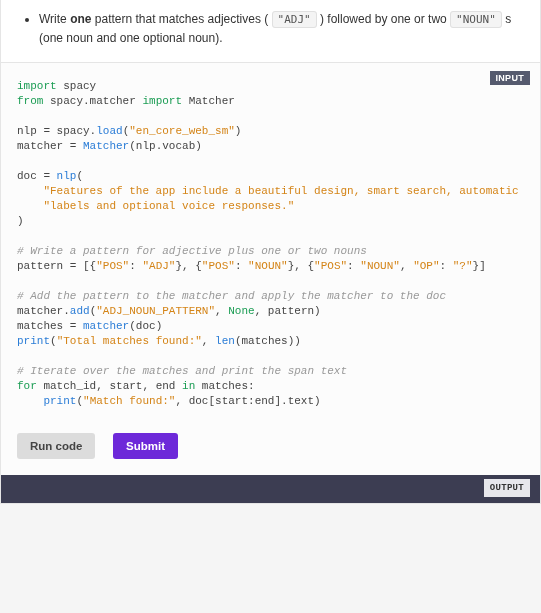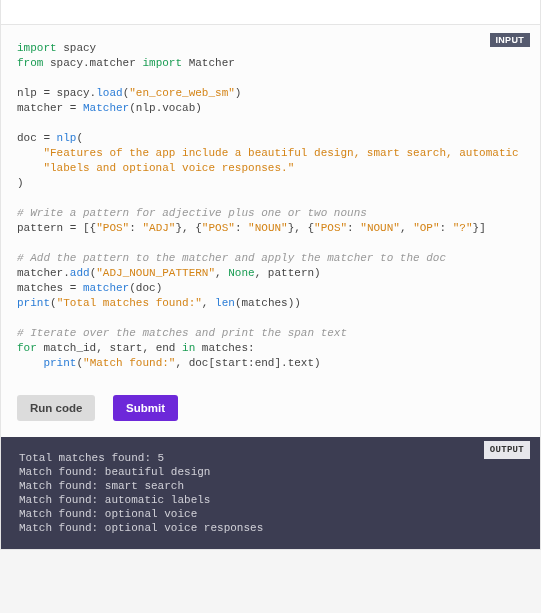--- a/index.html
+++ b/index.html
@@ -116,20 +116,27 @@
     white-space: pre;
     font-family: inherit;
   }
 </style>
 </head>
 <body>
 
 <div class="container">
 
   <div class="part-section">
+    <div class="part-body">
+      <ul>
+        <li>
+          <span>Write </span><b>one</b><span> pattern that matches adjectives ( </span><span class="code-chip">"ADJ"</span><span> ) followed by one or two </span><span class="code-chip">"NOUN"</span><span> s (one noun and one optional noun).</span>
+        </li>
+      </ul>
+    </div>
   </div>
 
   <div class="code-area">
     <div class="tag">INPUT</div>
 <pre class="code"><span class="tok-kw">import</span><span> spacy</span>
 <span class="tok-kw">from</span><span> spacy.matcher </span><span class="tok-kw">import</span><span> Matcher</span>
 
 <span>nlp = spacy.</span><span class="tok-fn">load</span><span>(</span><span class="tok-str">"en_core_web_sm"</span><span>)</span>
 <span>matcher = </span><span class="tok-fn">Matcher</span><span>(nlp.vocab)</span>
 
@@ -151,21 +158,15 @@
 <span>    </span><span class="tok-fn">print</span><span>(</span><span class="tok-str">"Match found:"</span><span>, doc[start:end].text)</span></pre>
   </div>
 
   <div class="buttons">
     <button class="btn btn-run">Run code</button>
     <button class="btn btn-submit">Submit</button>
   </div>
 
   <div class="output-area">
     <div class="tag">OUTPUT</div>
-    <pre class="output-text">Total matches found: 5
-Match found: beautiful design
-Match found: smart search
-Match found: automatic labels
-Match found: optional voice
-Match found: optional voice responses</pre>
   </div>
 
 </div>
 
 </body></html>

